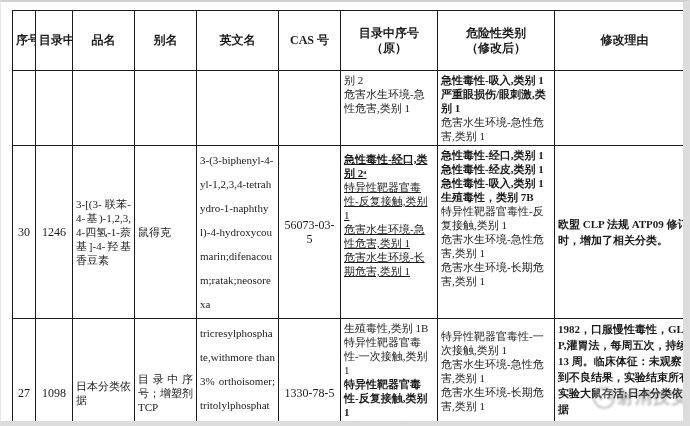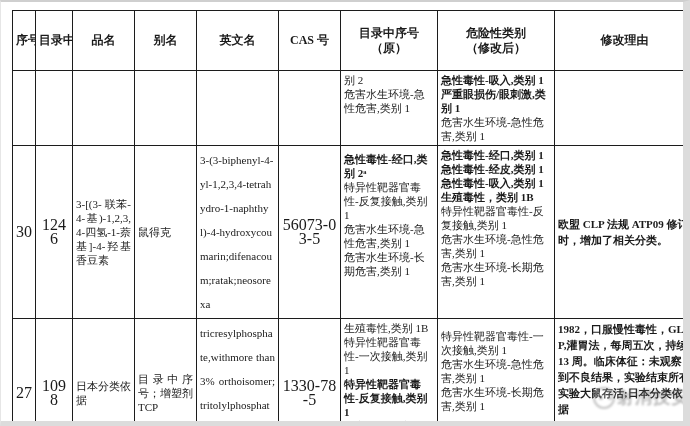--- a/index.html
+++ b/index.html
@@ -44,21 +44,21 @@
   tr.row-a  { height: 72px; }
   tr.row-30 { height: 150px; }
   tr.row-31 { height: 110px; }
 
   td.c      { text-align: center; }
   td.top    { vertical-align: top; }
   td.just   { text-align: justify; }
   td.hazard { vertical-align: top; text-align: left; }
   .hz-line  { margin-bottom: 0; }
   .b        { font-weight: bold; }
-  td.num    { font-size: 16px; }
+  td.num    { font-size: 12px; }
   td.eng    { font-size: 11px; line-height: 24px; }
   td.reason { font-size: 11px; line-height: 16px; font-weight: bold; }
 
   .page-number {
     position: absolute;
     left: 0; width: 661px;
     top: 402px;
     text-align: center;
     font-size: 10px;
     color: #2a2a2a;
@@ -147,31 +147,31 @@
       <td class="reason"></td>
     </tr>
 
     <tr class="row-30">
       <td class="c num">30</td>
       <td class="c num">1246</td>
       <td class="just">3-[(3- 联苯-4-基)-1,2,3,4-四氢-1-萘基]-4-羟基香豆素</td>
       <td class="just">鼠得克</td>
       <td class="eng just">3-(3-biphenyl-4-yl-1,2,3,4-tetrahydro-1-naphthyl)-4-hydroxycoumarin;difenacoum;ratak;neosorexa</td>
       <td class="c num">56073-03-5</td>
-      <td class="hazard" style="padding-top:6px;">
+      <td class="hazard" style="padding-top:6px;text-decoration:underline;">
         <div class="hz-line b">急性毒性-经口,类别 2ᵃ</div>
         <div class="hz-line">特异性靶器官毒性-反复接触,类别 1</div>
         <div class="hz-line">危害水生环境-急性危害,类别 1</div>
         <div class="hz-line">危害水生环境-长期危害,类别 1</div>
       </td>
       <td class="hazard">
         <div class="hz-line b">急性毒性-经口,类别 1</div>
         <div class="hz-line b">急性毒性-经皮,类别 1</div>
         <div class="hz-line b">急性毒性-吸入,类别 1</div>
-        <div class="hz-line b">生殖毒性，类别 1B</div>
+        <div class="hz-line b">生殖毒性，类别 7B</div>
         <div class="hz-line">特异性靶器官毒性-反复接触,类别 1</div>
         <div class="hz-line">危害水生环境-急性危害,类别 1</div>
         <div class="hz-line">危害水生环境-长期危害,类别 1</div>
       </td>
       <td class="reason">欧盟 CLP 法规 ATP09 修订时，增加了相关分类。</td>
     </tr>
 
     <tr class="row-31">
       <td class="c num">27</td>
       <td class="c num">1098</td>

